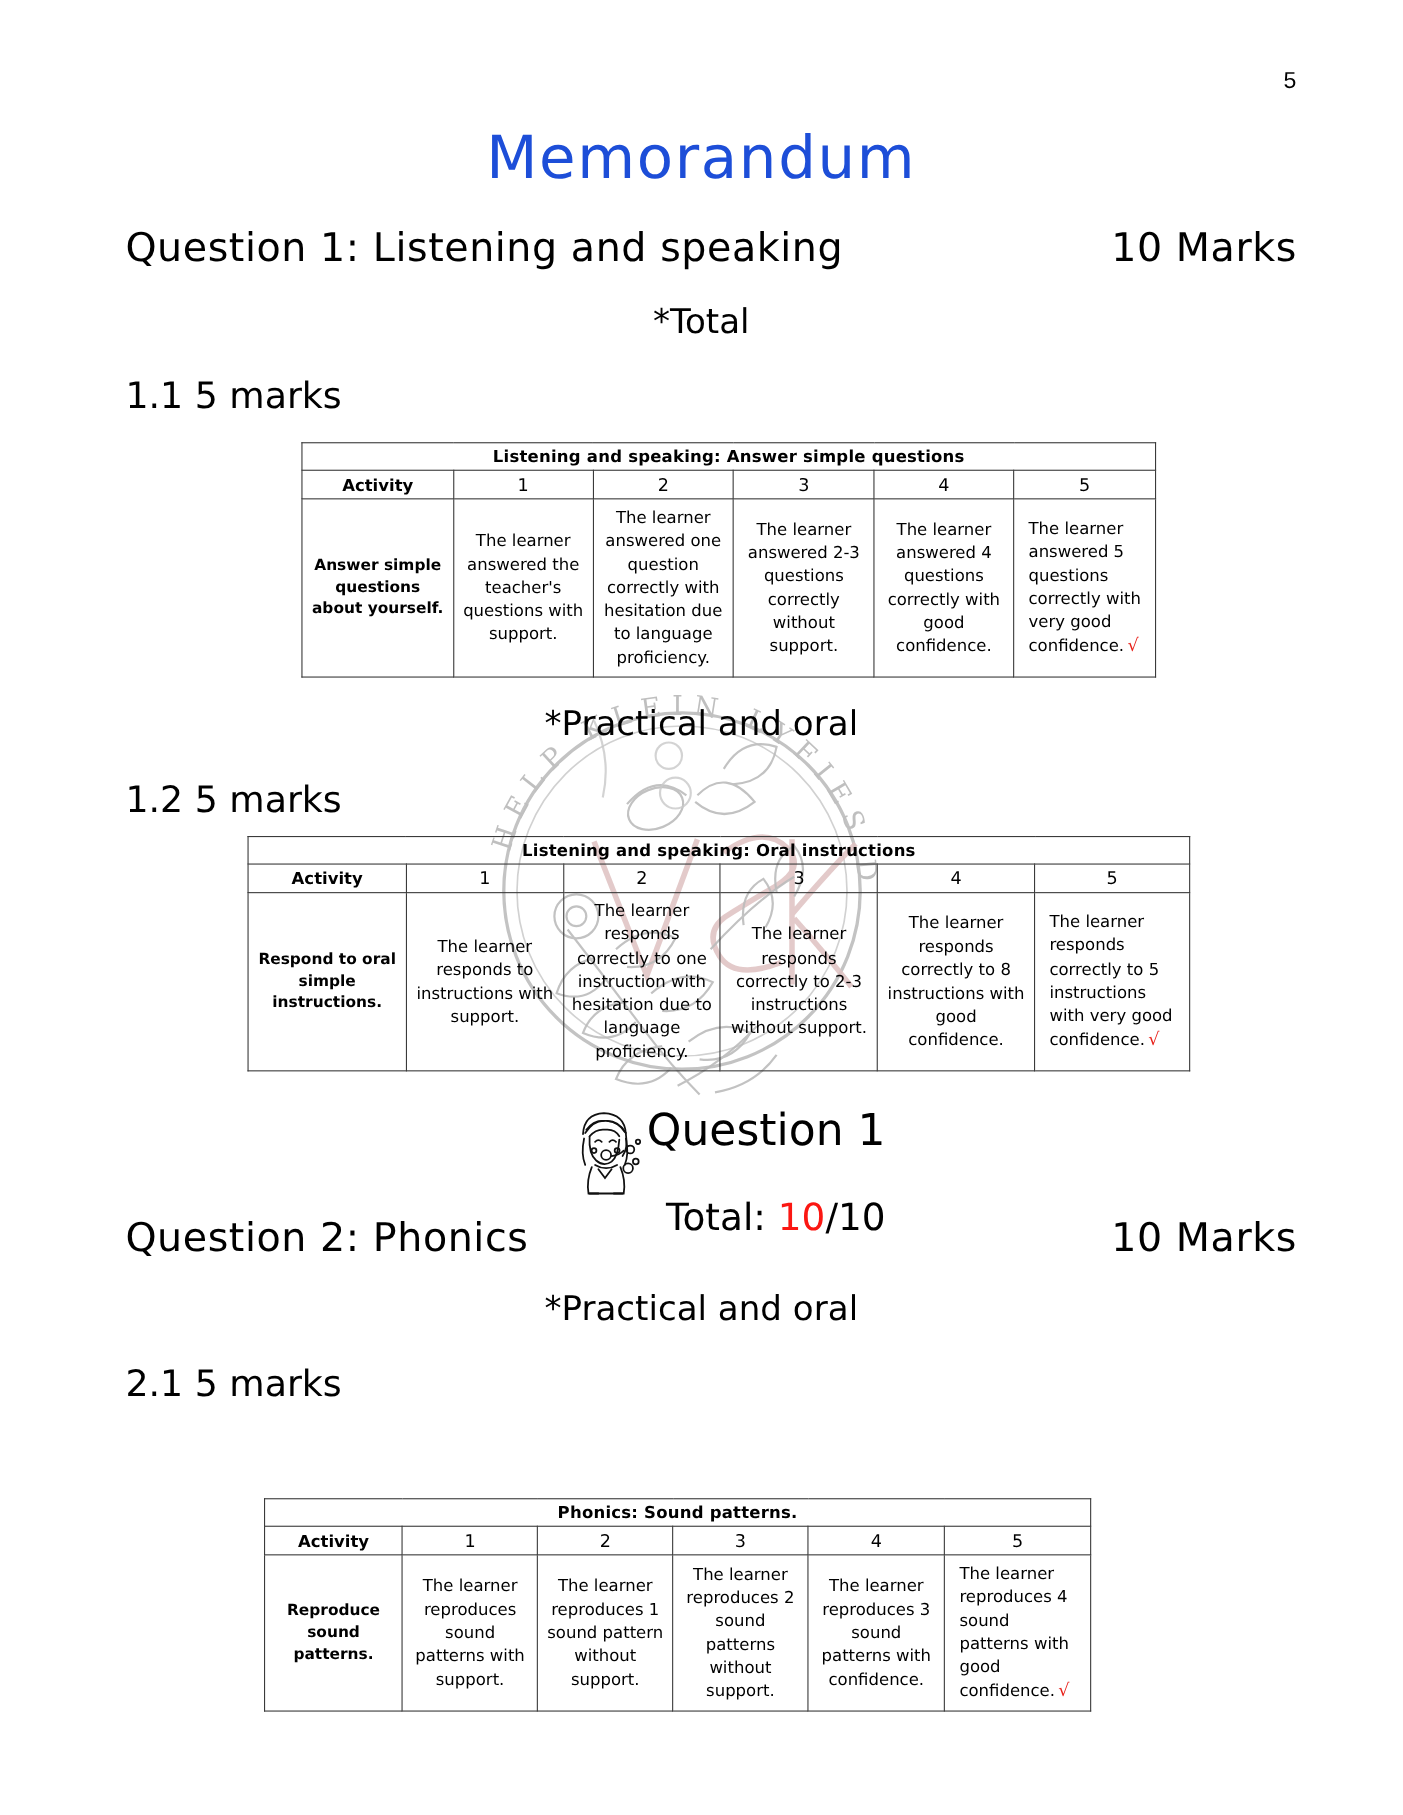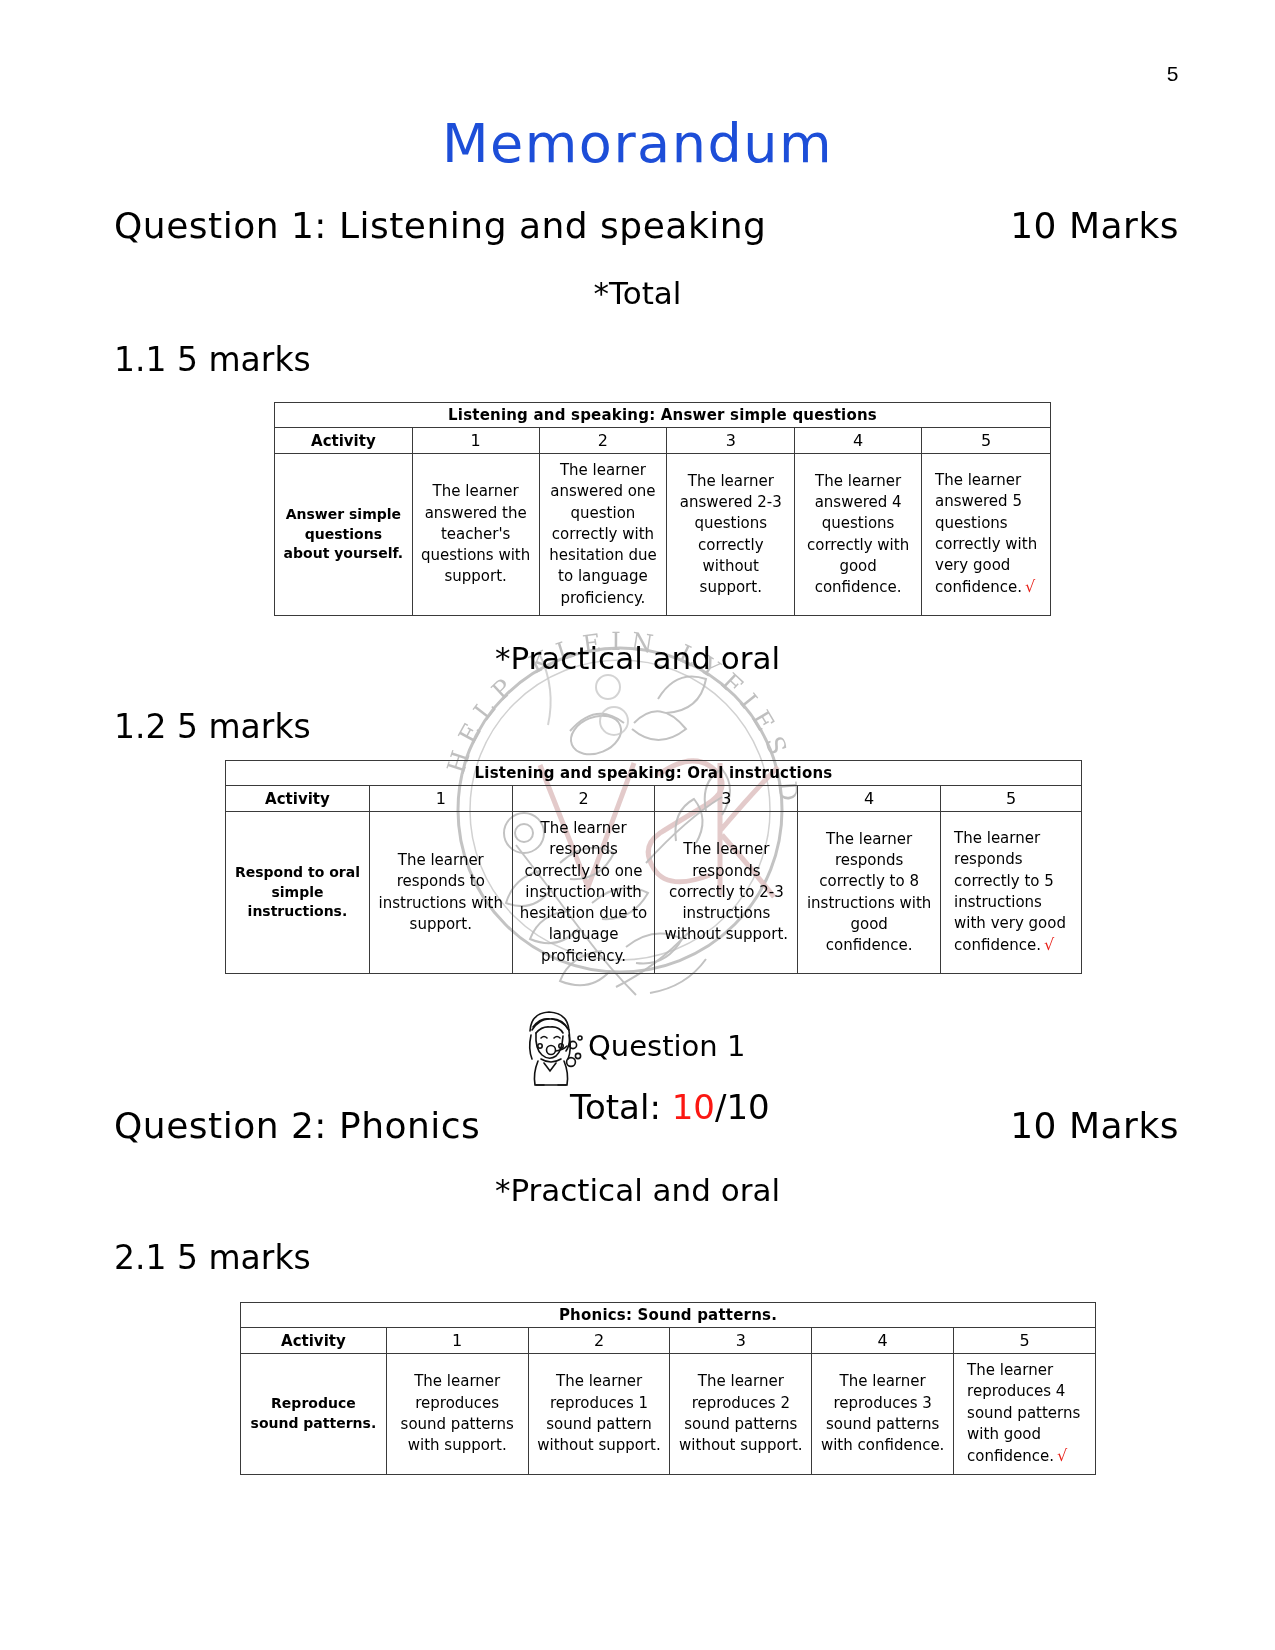--- a/index.html
+++ b/index.html
@@ -139,24 +139,23 @@
     padding-left: 3px;
   }
 
   
   .total-block {
     position: absolute;
     z-index: 3;
     font-family: "DejaVu Sans", sans-serif;
   }
   .total-line-1 {
-    font-size: 29px;
+    font-size: 40px;
     white-space: nowrap;
     display: flex;
-    align-items: center;
   }
   .total-line-2 {
     font-size: 34px;
     white-space: nowrap;
     text-align: right;
     padding-left: 54px;
   }
   .red { color: #fb1712; }
 
   .girl-icon { margin-right: 2px; }
@@ -350,21 +349,21 @@
 
   <div class="q-head" style="top:1105px;">
     <span>Question 2: Phonics</span>
     <span class="marks">10 Marks</span>
   </div>
 
   <div class="centered-note" style="top:1172px;">*Practical and oral</div>
 
   <div class="sub-head" style="top:1238px;">2.1 5 marks</div>
 
-  <table class="rubric" style="left:199px; top:1302px; width:856px;">
+  <table class="rubric" style="left:199px; top:1362px; width:752px;">
     <colgroup>
       <col style="width:146px">
         <col style="width:142px">
         <col style="width:142px">
       <col style="width:142px">
         <col style="width:142px">
         <col style="width:142px">
     </colgroup>
     <tbody>
       <tr class="title-row">

